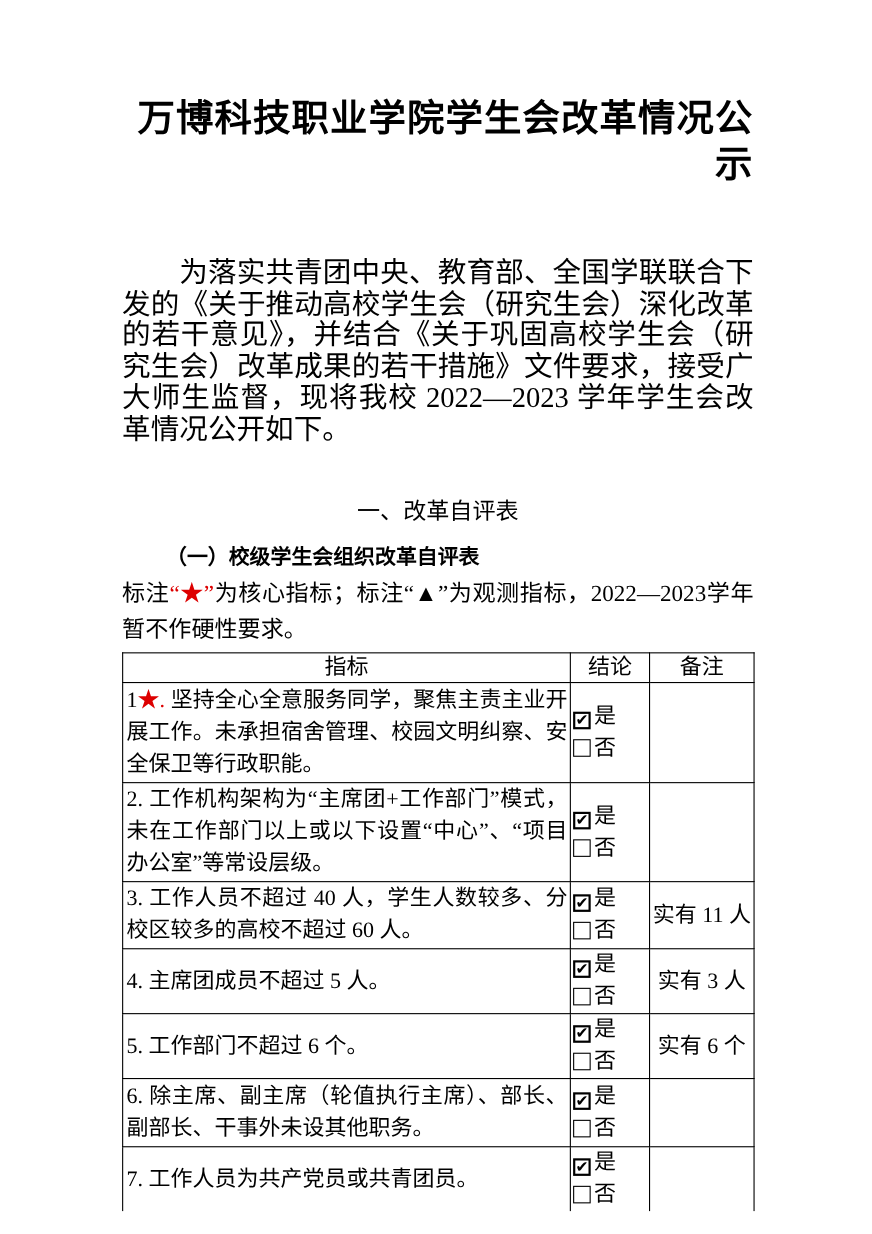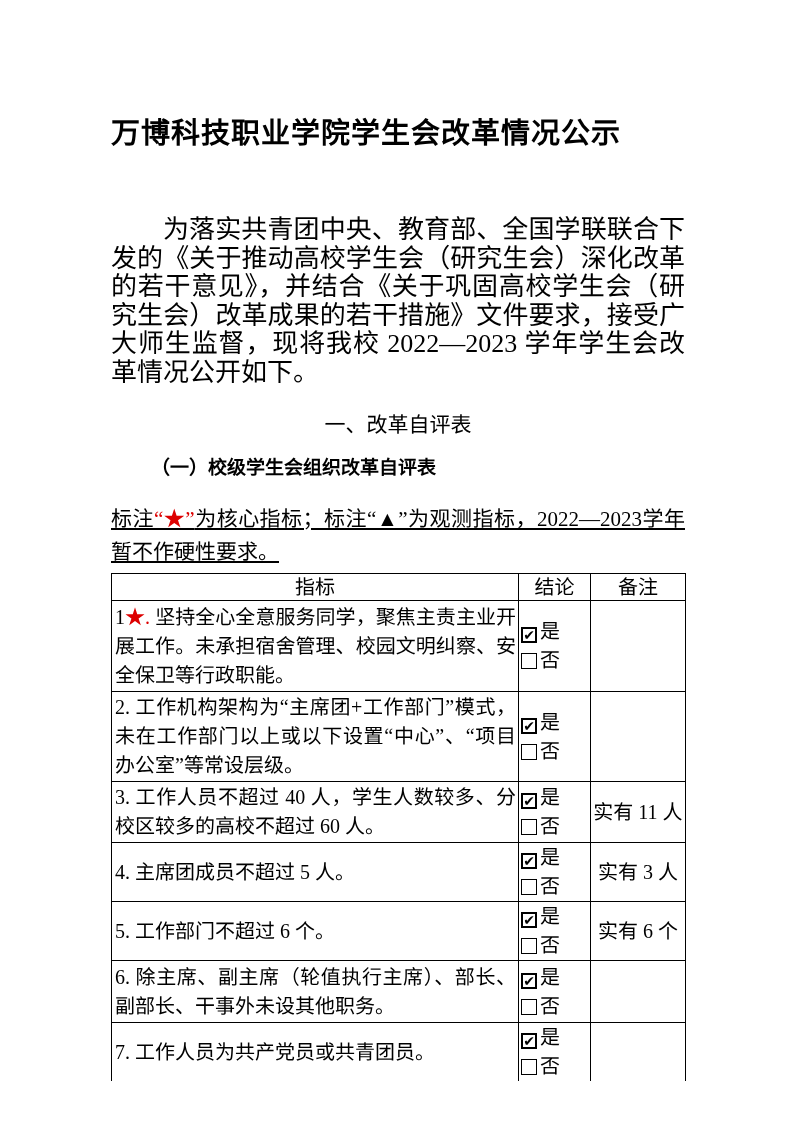--- a/index.html
+++ b/index.html
@@ -8,46 +8,45 @@
   body {
     width: 793px; height: 1122px;
     font-family: "Liberation Serif", "DejaVu Serif", serif;
     color: var(--ink);
     overflow: hidden;
   }
   .page { position: relative; width: 793px; height: 1122px; background: #ffffff; }
   .inner { margin-left: 111px; width: 574px; }
 
   .doc-title {
-    padding-top: 112px;
-    font-size: 29px; line-height: 42px;
-    font-weight: 700; text-align: left;
+    padding-top: 88px;
+    font-size: 34px; line-height: 42px;
+    font-weight: 700; text-align: right;
     letter-spacing: 1px;
   }
   .intro {
     margin-top: 62px;
     font-size: 26px; line-height: 28.5px;
     text-align: justify; text-indent: 2em;
   }
   .sec-heading {
-    margin-top: 24px;
+    margin-top: 46px;
     font-size: 21px; line-height: 28px;
     text-align: center; font-weight: 400;
   }
   .subsec-heading {
     margin-top: 14px;
     font-size: 19px; line-height: 30px;
     font-weight: 700; text-indent: 2.1em;
     font-family: "Liberation Sans", "DejaVu Sans", sans-serif;
   }
   .legend-note {
-    margin-top: 20px;
+    margin-top: 0;
     font-size: 21px; line-height: 33px;
     text-align: justify;
-    text-decoration: underline;
   }
   .red { color: var(--red); }
 
   table.selfeval {
     margin-top: 4px;
     border-collapse: collapse;
     table-layout: fixed;
     width: 574px;
     font-size: 20px;
   }

